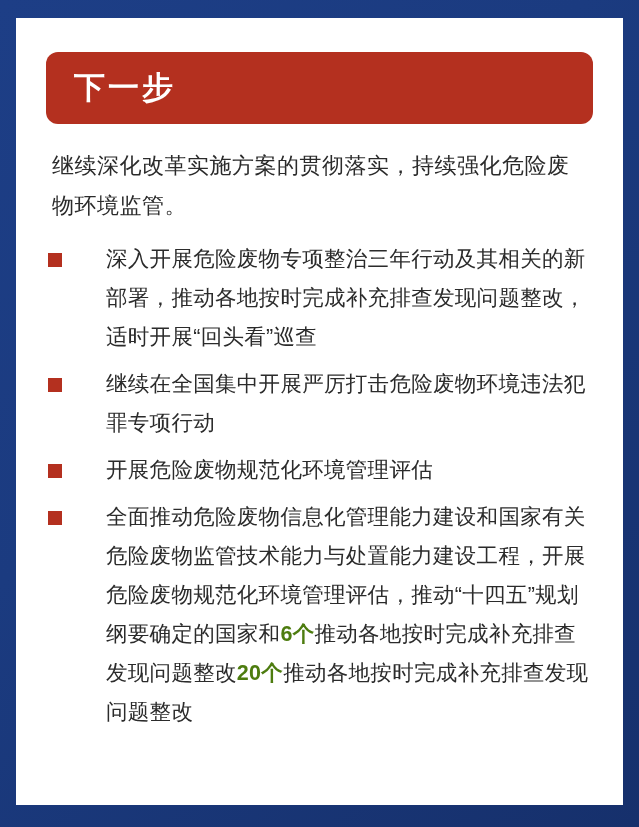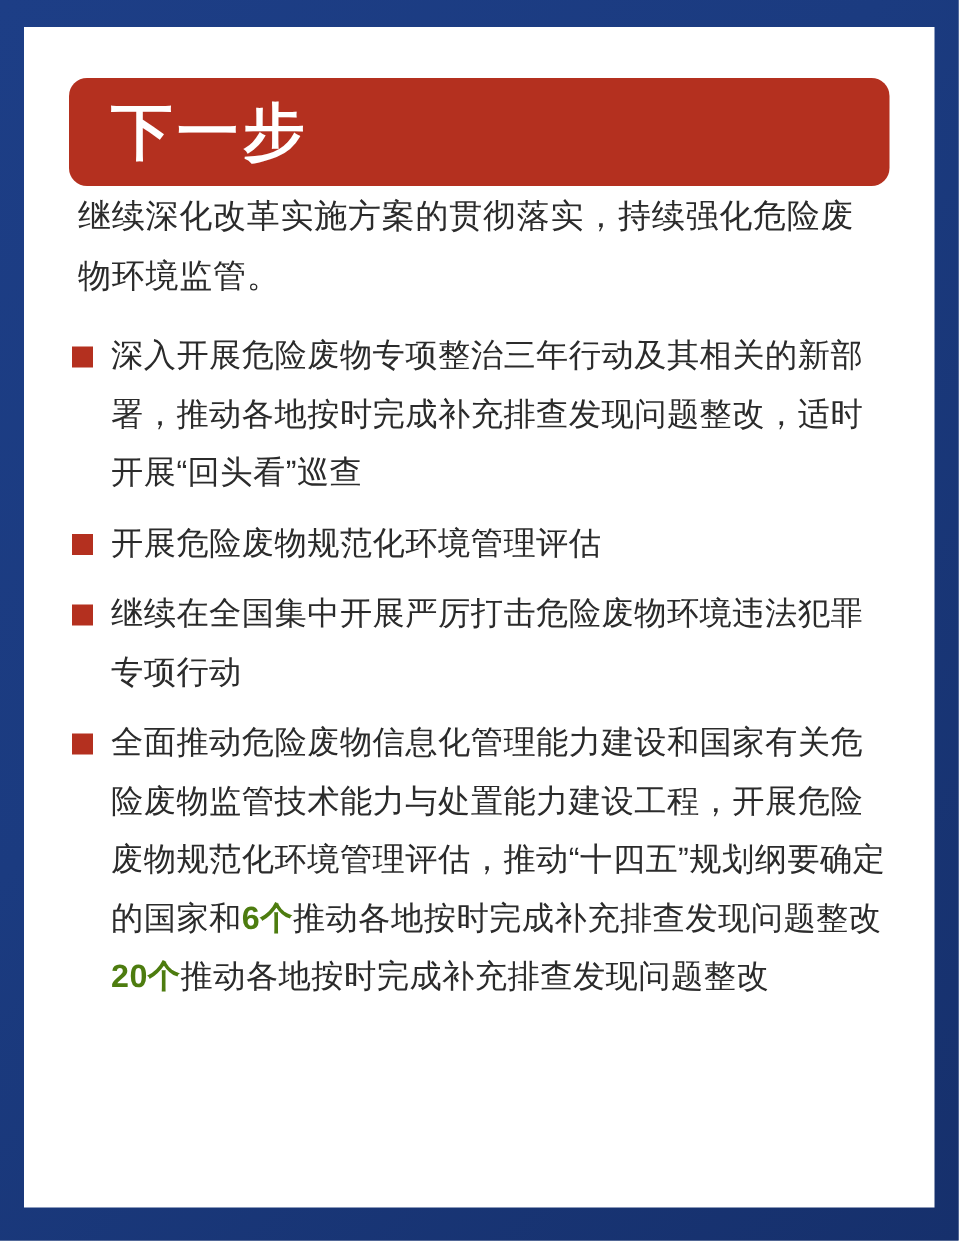--- a/index.html
+++ b/index.html
@@ -33,25 +33,26 @@
     background: #b4301f;
     border-radius: 12px;
     height: 72px;
     display: flex;
     align-items: center;
     padding-left: 28px;
     box-sizing: border-box;
   }
   .heading-text {
     color: #ffffff;
-    font-size: 41px;
+    font-size: 31px;
     font-weight: bold;
     letter-spacing: 3px;
   }
   .lead {
+    margin-top: 22px;
     color: #2b2b2b;
     font-size: 22px;
     line-height: 40px;
     letter-spacing: 0.5px;
     padding: 0 6px;
   }
   .bullets {
     margin-top: 14px;
     padding: 0 2px;
   }
@@ -67,20 +68,21 @@
     background: #b4301f;
     margin-top: 13px;
     margin-right: 12px;
   }
   .bullet-text {
     color: #2b2b2b;
     font-size: 21.5px;
     line-height: 39px;
     letter-spacing: 0.3px;
     flex: 1 1 auto;
+    margin-left: 32px;
   }
   .hl {
     color: #4d7c0f;
     font-weight: bold;
   }
   .bottom-strip {
     position: absolute;
     left: 0;
     right: 0;
     bottom: 0;
@@ -100,25 +102,25 @@
 
     <div class="lead">继续深化改革实施方案的贯彻落实，持续强化危险废物环境监管。</div>
 
     <div class="bullets" id="bullet-list">
         <div class="bullet-row">
           <span class="bullet-mark"></span>
           <div class="bullet-text"><span>深入开展危险废物专项整治三年行动及其相关的新部署，推动各地按时完成补充排查发现问题整改，适时开展“回头看”巡查</span></div>
         </div>
         <div class="bullet-row">
           <span class="bullet-mark"></span>
-          <div class="bullet-text"><span>开展危险废物规范化环境管理评估</span></div>
+          <div class="bullet-text"><span>继续在全国集中开展严厉打击危险废物环境违法犯罪专项行动</span></div>
         </div>
         <div class="bullet-row">
           <span class="bullet-mark"></span>
-          <div class="bullet-text"><span>继续在全国集中开展严厉打击危险废物环境违法犯罪专项行动</span></div>
+          <div class="bullet-text"><span>开展危险废物规范化环境管理评估</span></div>
         </div>
         <div class="bullet-row">
           <span class="bullet-mark"></span>
           <div class="bullet-text"><span>全面推动危险废物信息化管理能力建设和国家有关危险废物监管技术能力与处置能力建设工程，开展危险废物规范化环境管理评估，推动“十四五”规划纲要确定的国家和</span><span class="hl">6个</span><span>推动各地按时完成补充排查发现问题整改</span><span class="hl">20个</span><span>推动各地按时完成补充排查发现问题整改</span></div>
         </div>
       </div>
 
   </div>
   <div class="bottom-strip"></div>
 </div>

